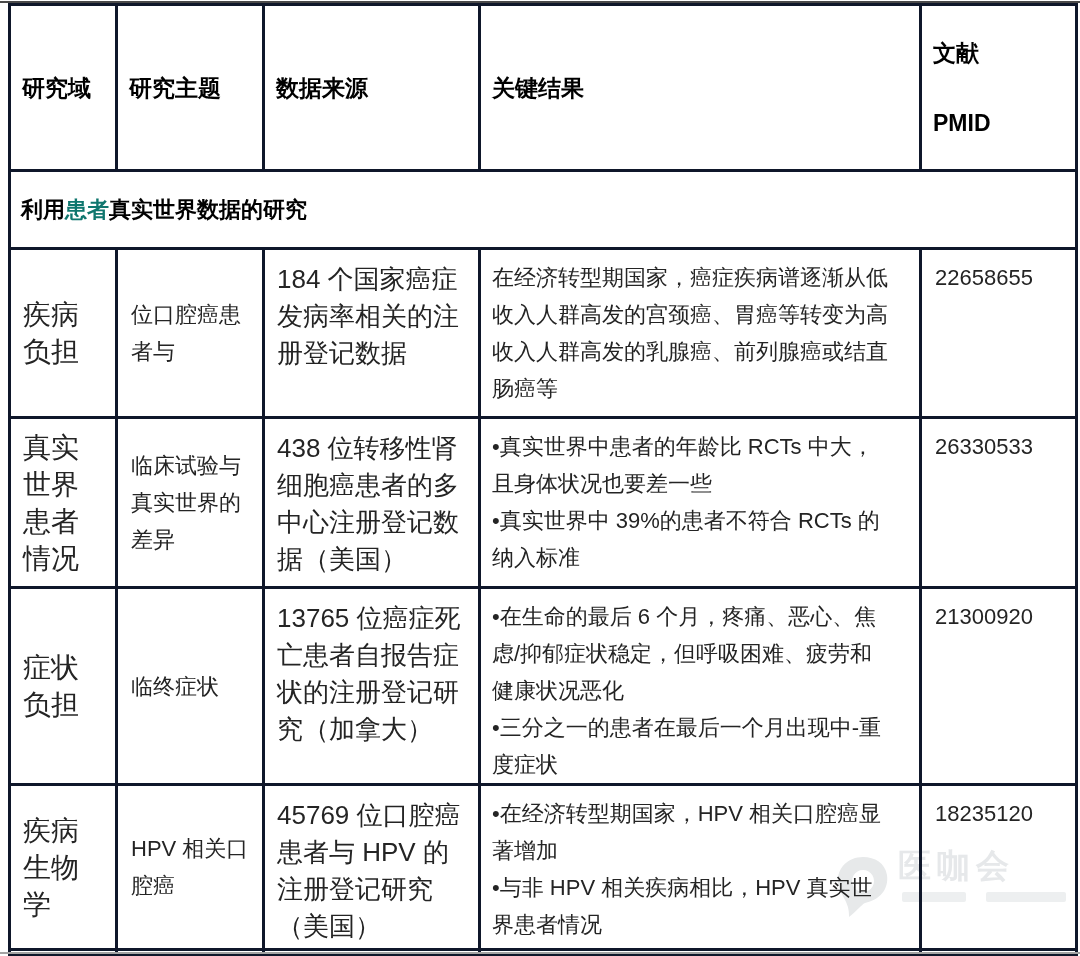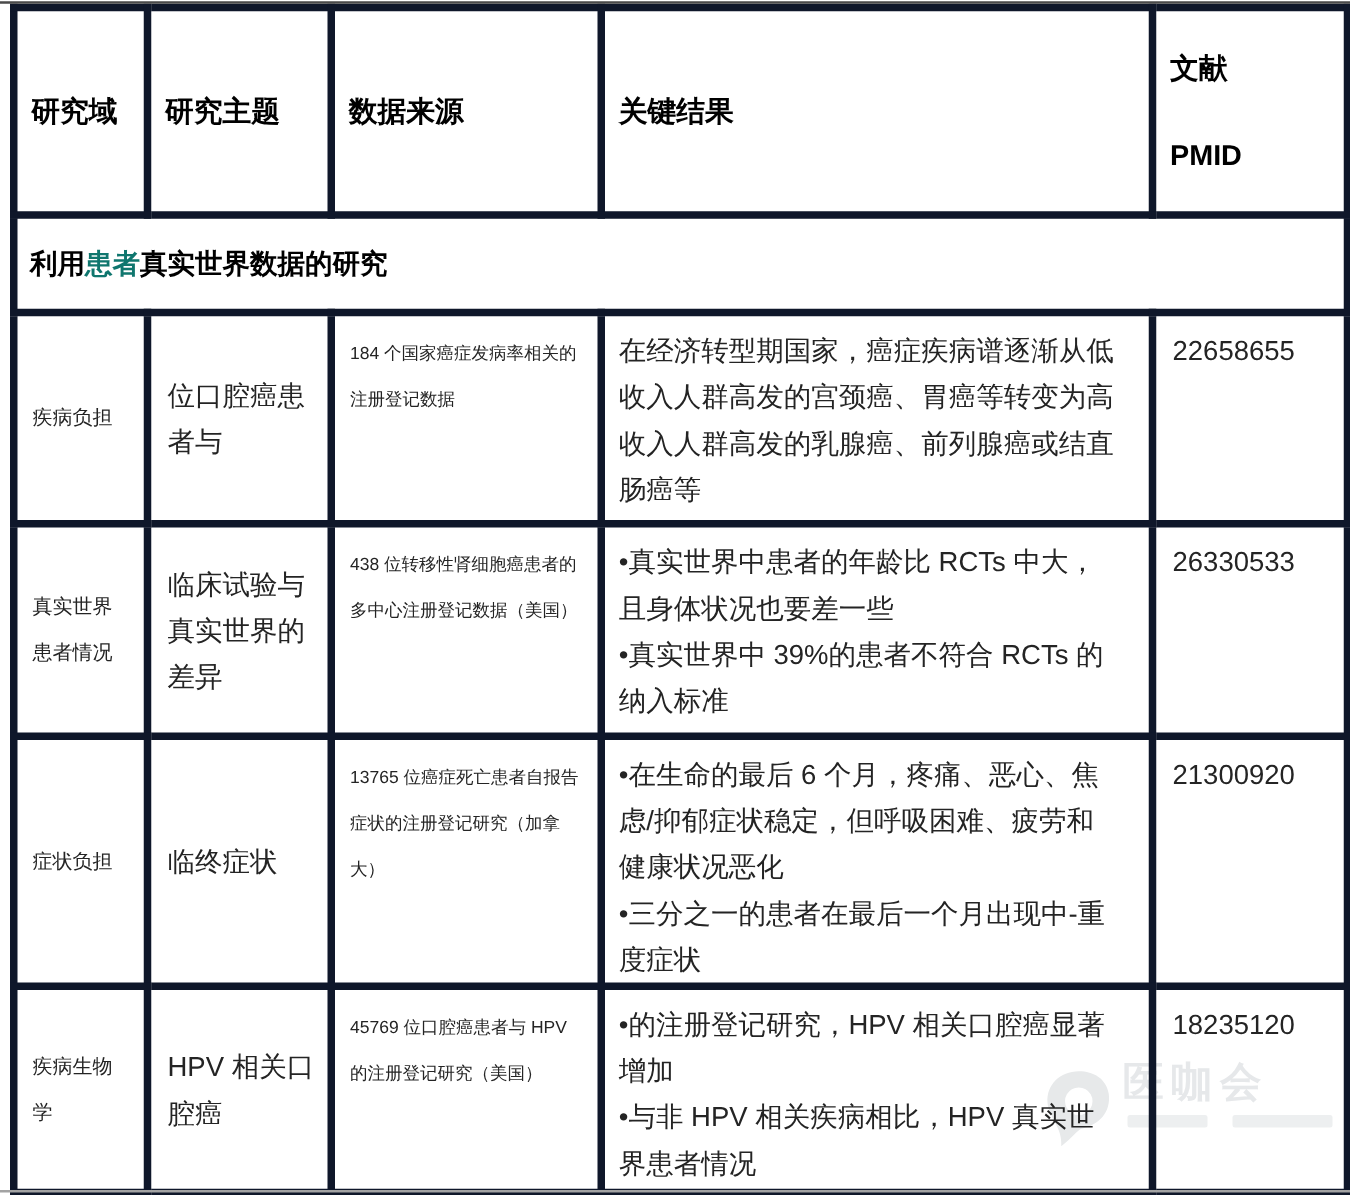--- a/index.html
+++ b/index.html
@@ -18,21 +18,21 @@
   table.research{
     position:absolute;left:8px;top:3px;
     width:1067px;
     border-collapse:collapse;
     table-layout:fixed;
     z-index:1;
     background:transparent;
     color:#242424;
   }
   table.research td, table.research th{
-    border:6px solid #0f172a;
+    border:3px solid #0f172a;
     overflow:hidden;
     word-break:break-word;
   }
   tr.header-row{height:166px;}
   th.hcell{
     font-size:23px;font-weight:bold;color:#000000;
     text-align:left;vertical-align:middle;
     padding:0 8px 0 11px;
     line-height:34px;
   }
@@ -40,29 +40,29 @@
 
   tr.section-row{height:78px;}
   td.section-cell{
     font-size:22px;font-weight:bold;color:#000000;
     vertical-align:middle;
     padding:0 10px 0 10px;
   }
   .hl-red{color:#0f766e;}
 
   td.domain{
-    vertical-align:middle;font-size:16px;line-height:37px;
+    vertical-align:middle;font-size:28px;line-height:37px;
     padding:0 10px 0 12px;
   }
   td.topic{
     vertical-align:middle;font-size:22px;line-height:37px;
     padding:0 8px 0 13px;
   }
   td.source{
-    vertical-align:top;font-size:14px;line-height:37px;
+    vertical-align:top;font-size:26px;line-height:37px;
     padding:11px 10px 0 12px;
   }
   td.results{
     vertical-align:top;font-size:22px;line-height:37px;
     padding:9px 28px 0 11px;
   }
   td.pmid{
     vertical-align:top;font-size:22px;line-height:30px;
     padding:13px 6px 0 13px;
   }
@@ -170,21 +170,21 @@
           <div>•三分之一的患者在最后一个月出现中-重度症状</div>
         </td>
         <td class="pmid">21300920</td>
       </tr>
 
       <tr class="row-4">
         <td class="domain">疾病生物学</td>
         <td class="topic">HPV 相关口腔癌</td>
         <td class="source">45769 位口腔癌患者与 HPV 的注册登记研究（美国）</td>
         <td class="results">
-          <div>•的注册登记研究，HPV 相关口腔癌显著增加</div>
+          <div>•在经济转型期国家，HPV 相关口腔癌显著增加</div>
           <div>•与非 HPV 相关疾病相比，HPV 真实世界患者情况</div>
         </td>
         <td class="pmid">18235120</td>
       </tr>
 
       <tr class="stub-row">
         <td></td>
         <td></td>
         <td></td>
         <td></td>

